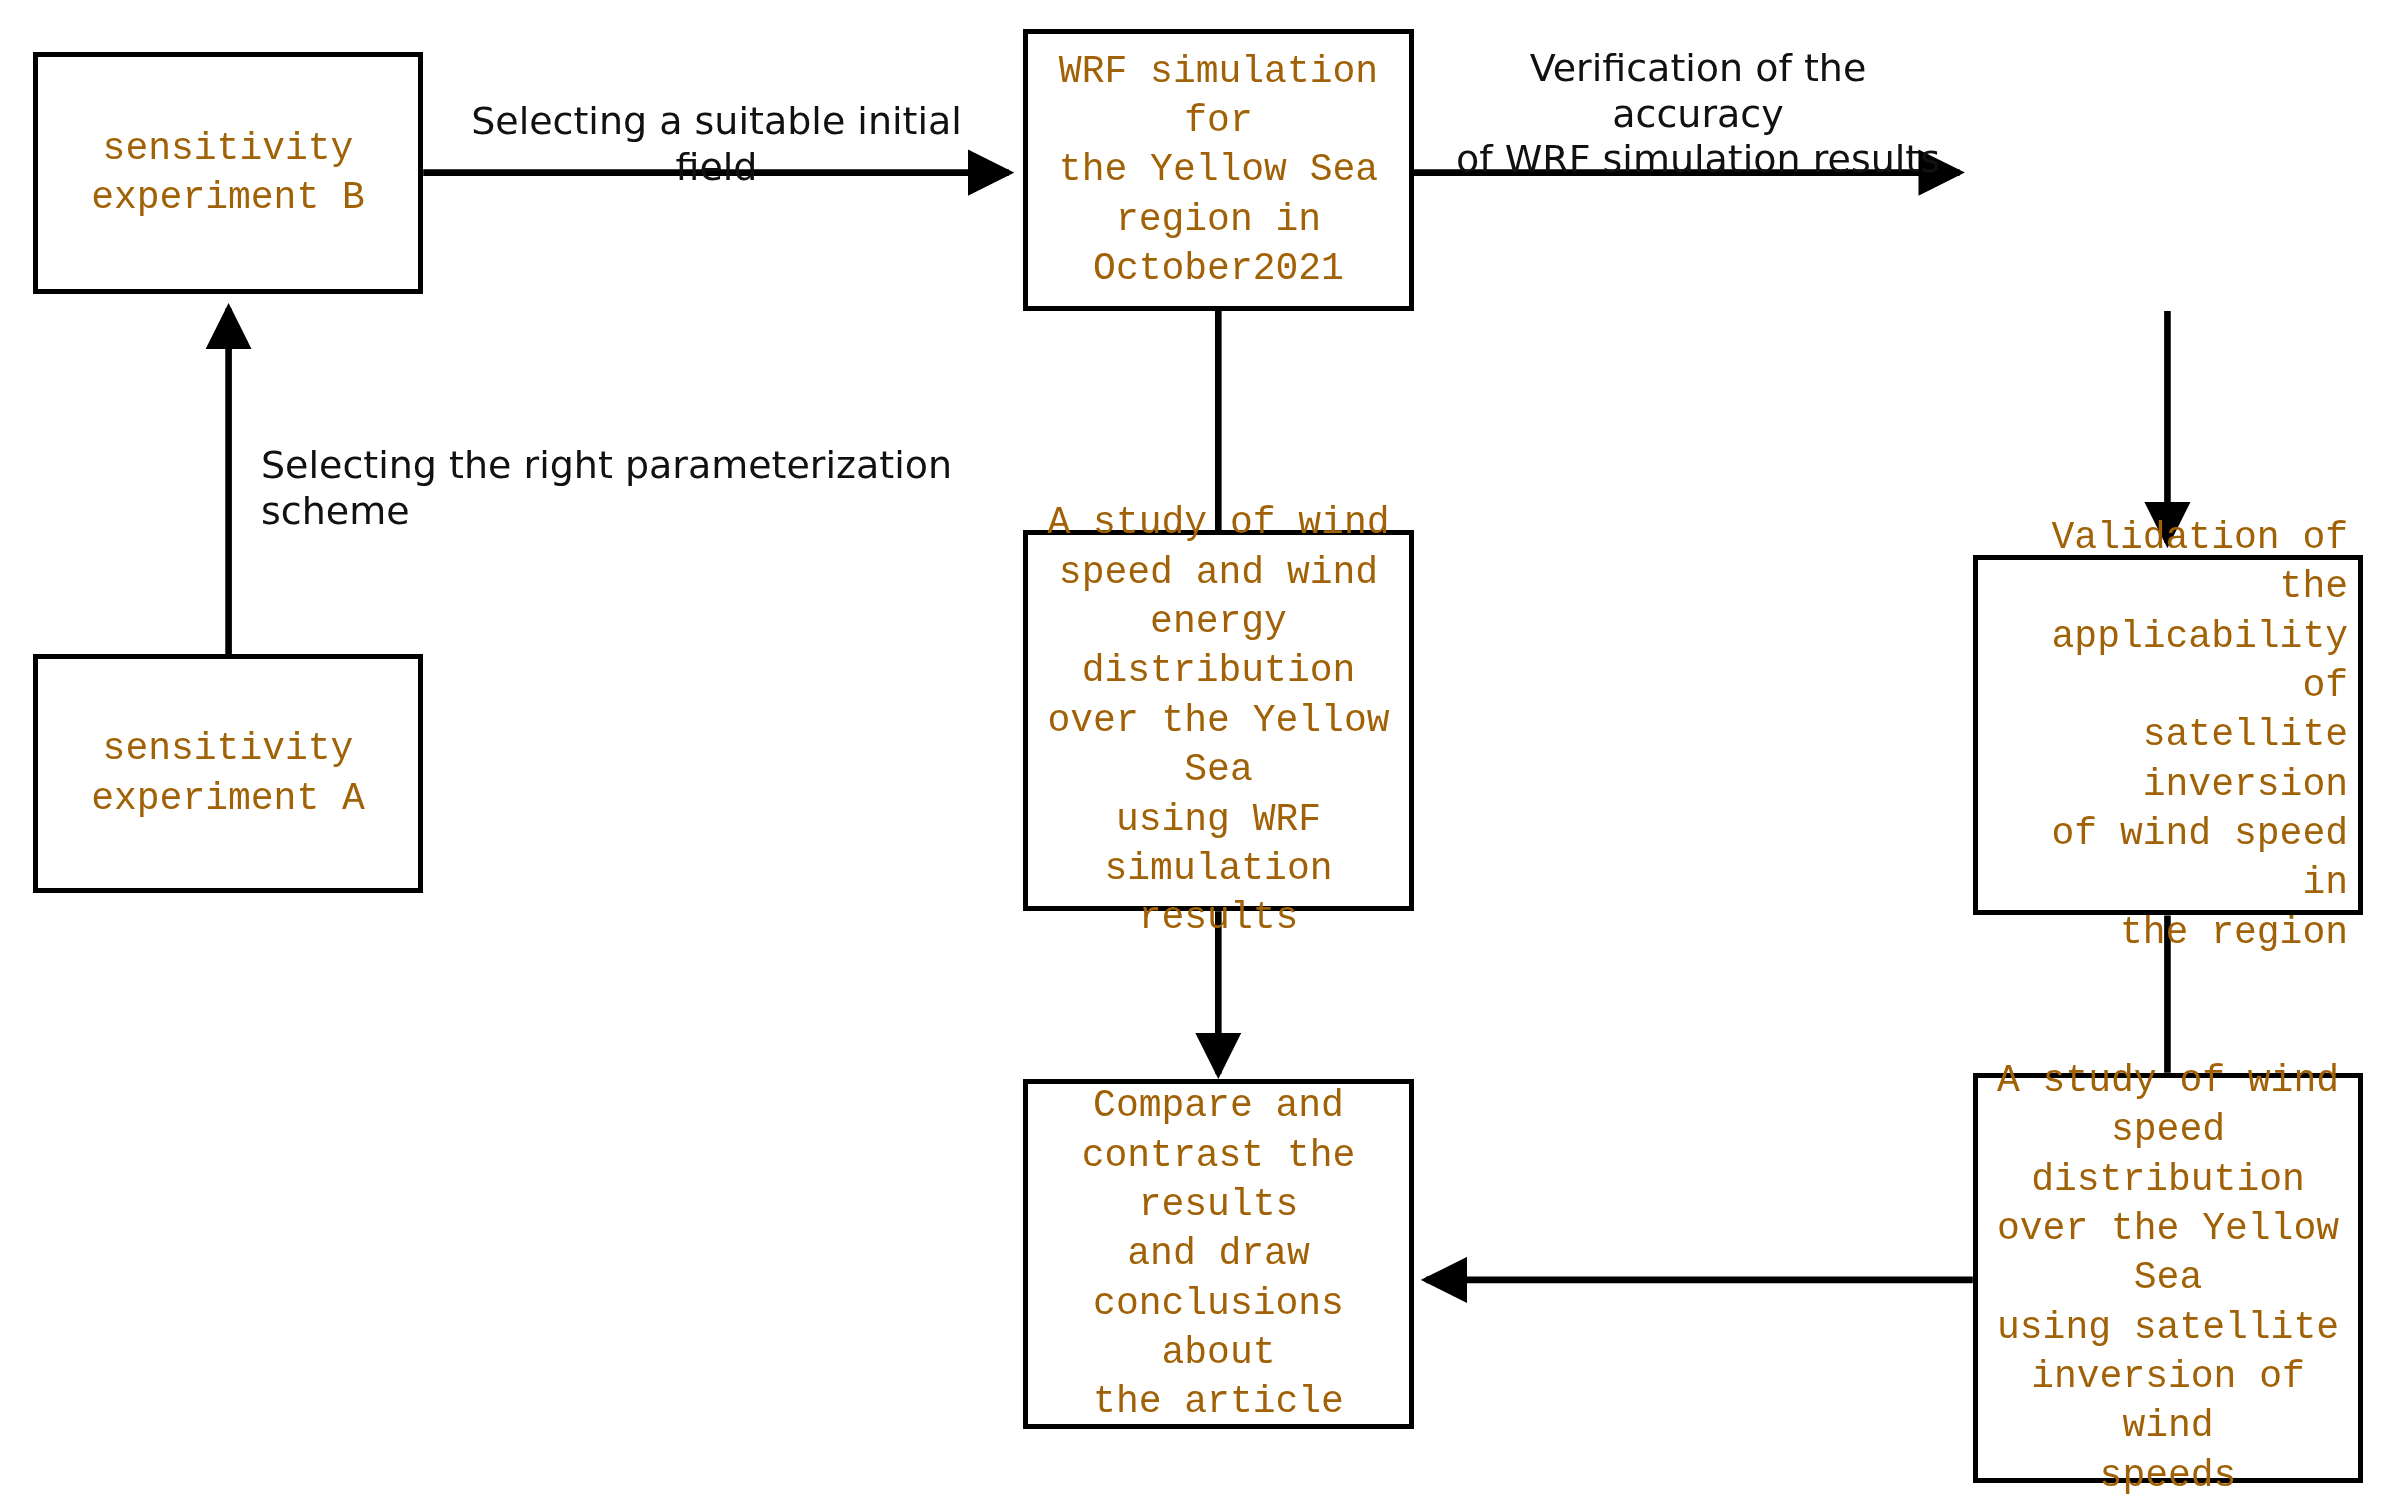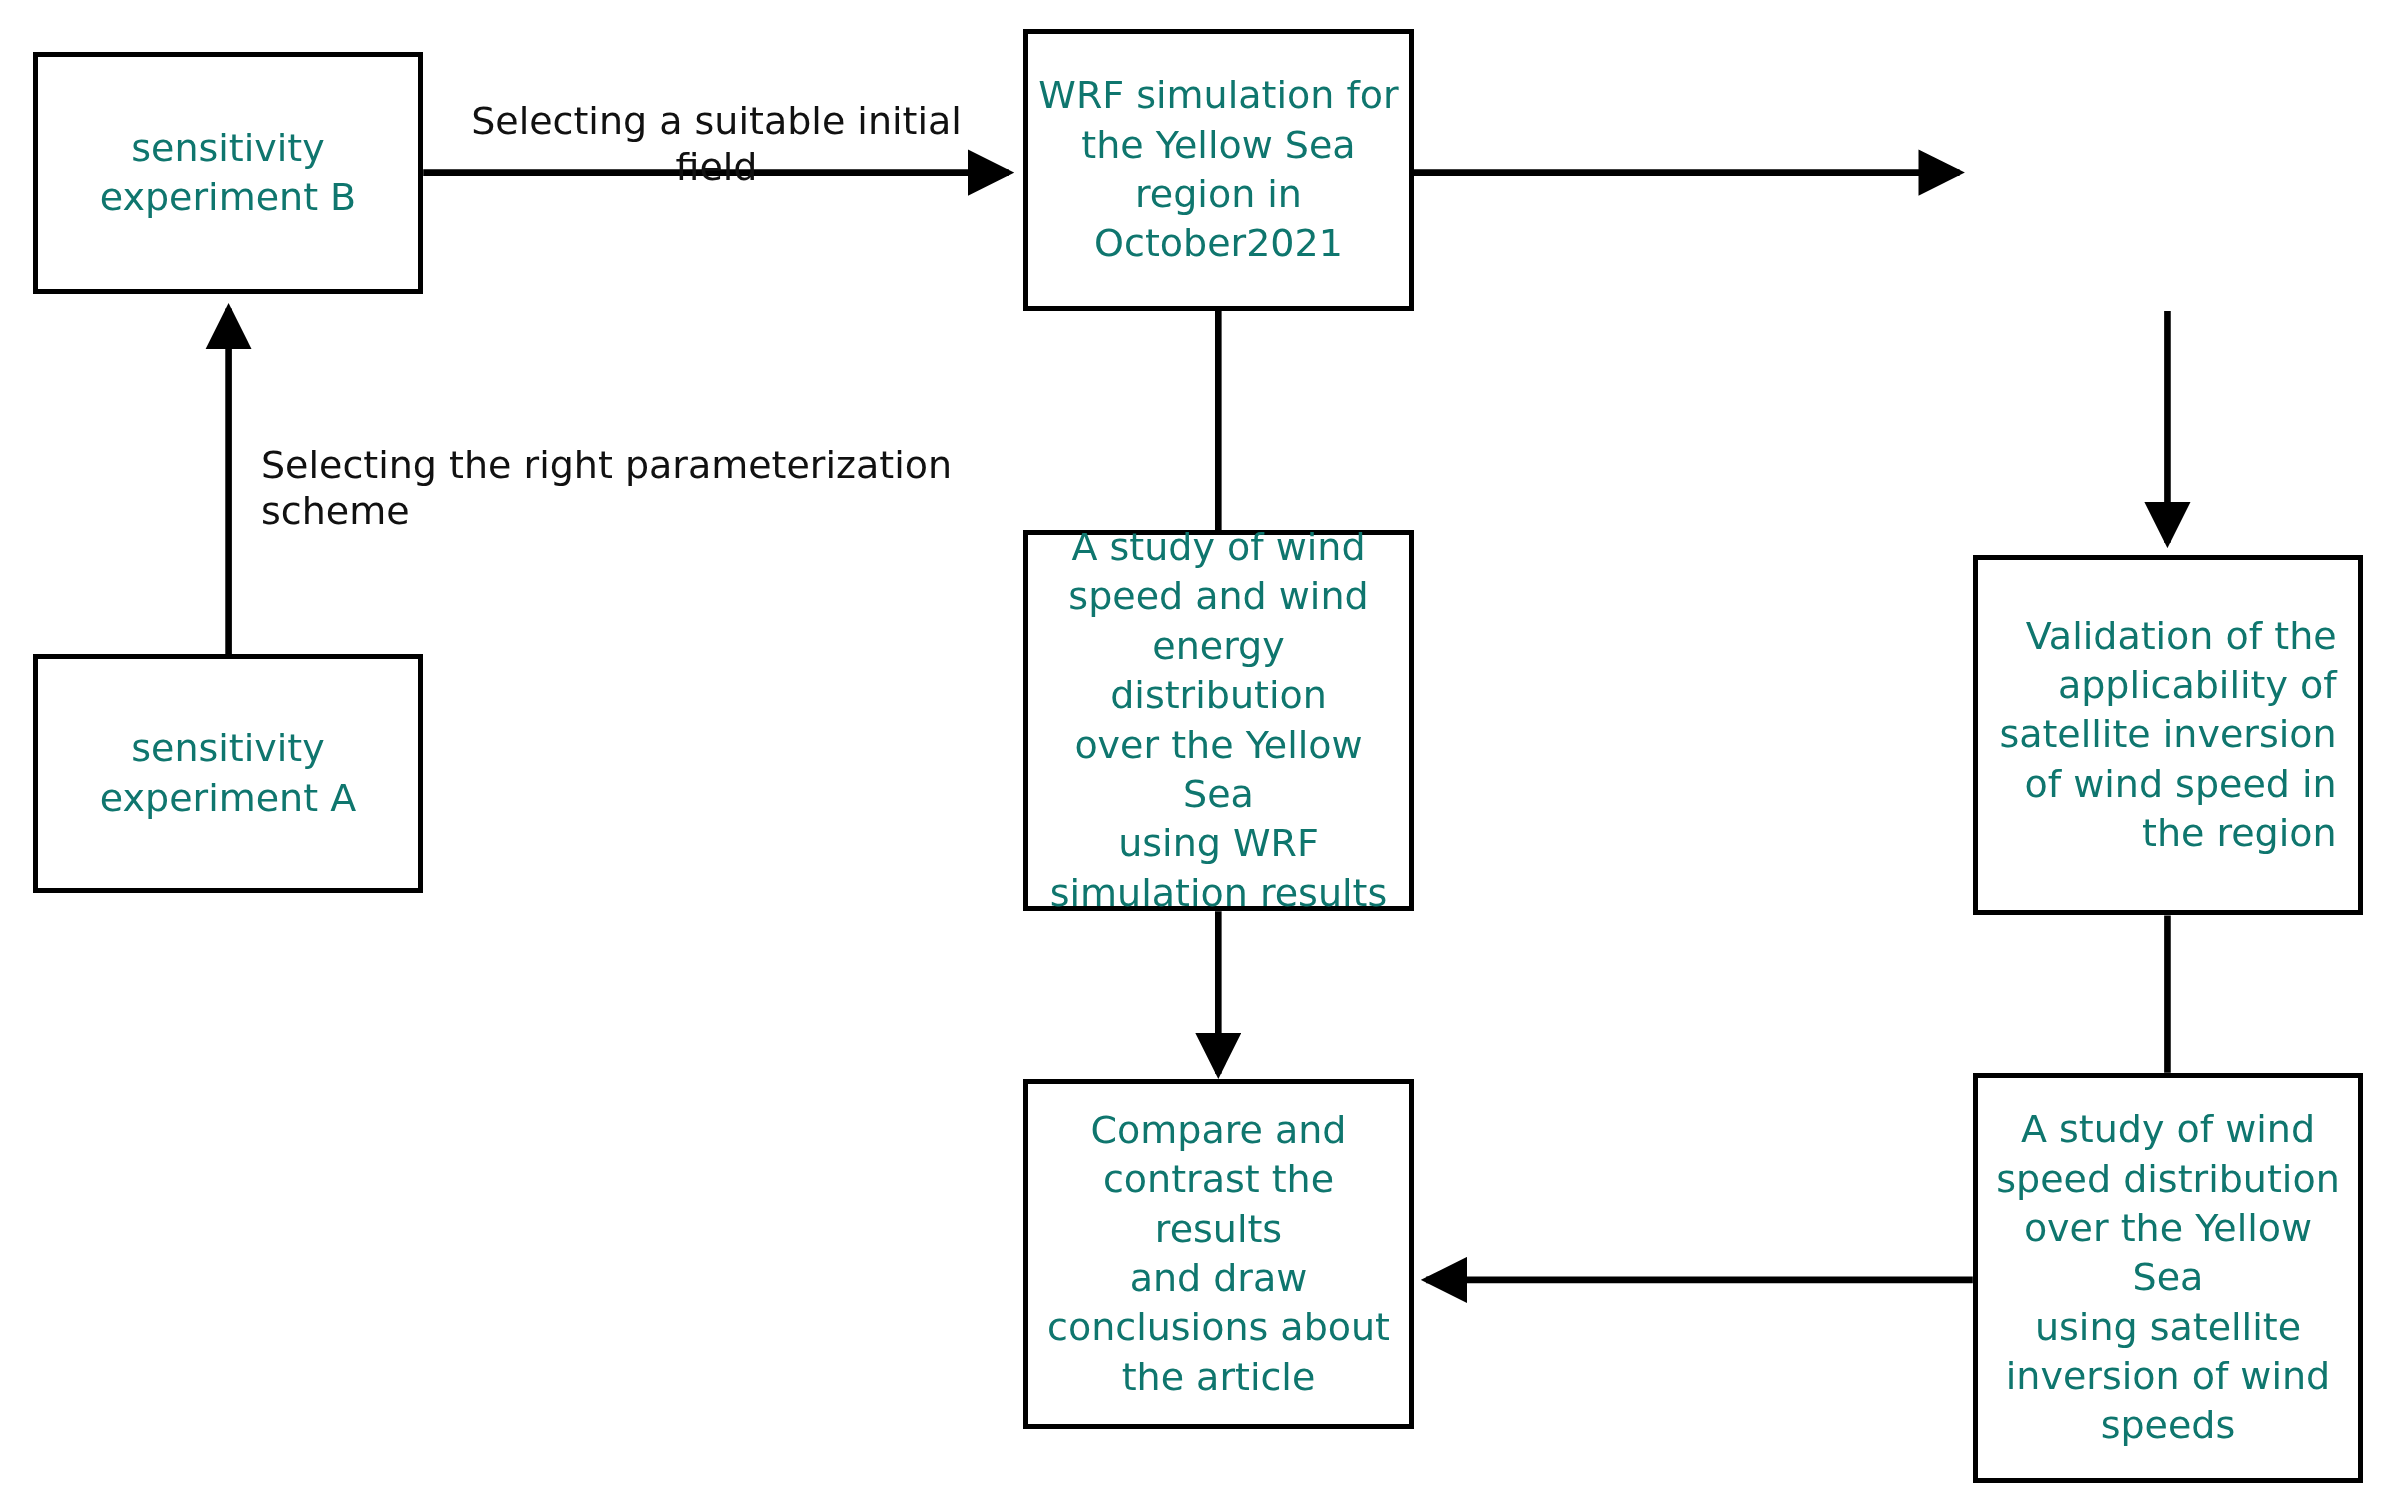--- a/index.html
+++ b/index.html
@@ -17,26 +17,27 @@
   }
   .node {
     position: absolute;
     box-sizing: border-box;
     border: 5.8px solid #000000;
     background: #ffffff;
     display: flex;
     align-items: center;
     justify-content: center;
     text-align: center;
-    color: #0f766e;
+    color: #a16207;
     font-size: 38px;
     line-height: 1.30;
     padding: 5px 10px;
     z-index: 3;
     white-space: pre-line;
+    font-family: Liberation Mono, monospace;
   }
   .edge-label {
     position: absolute;
     color: #111111;
     font-size: 38px;
     line-height: 1.20;
     text-align: center;
     white-space: pre-line;
     z-index: 4;
     background: transparent;
@@ -128,17 +129,19 @@
 
   <div class="node" style="left:1973px; top:1073px; width:390px; height:410px;">A study of wind
 speed distribution
 over the Yellow Sea
 using satellite
 inversion of wind
 speeds</div>
 
   <div class="edge-label" style="left:443px; top:99px; width:547px;">Selecting a suitable initial field</div>
 
+  <div class="edge-label" style="left:1441px; top:46px; width:514px;">Verification of the accuracy
+of WRF simulation results</div>
 
   <div class="edge-label" style="left:249px; top:443px; width:746px; text-align:left;margin-left:12px;">Selecting the right parameterization scheme</div>
 
 </div>
 
 
 </body></html>

